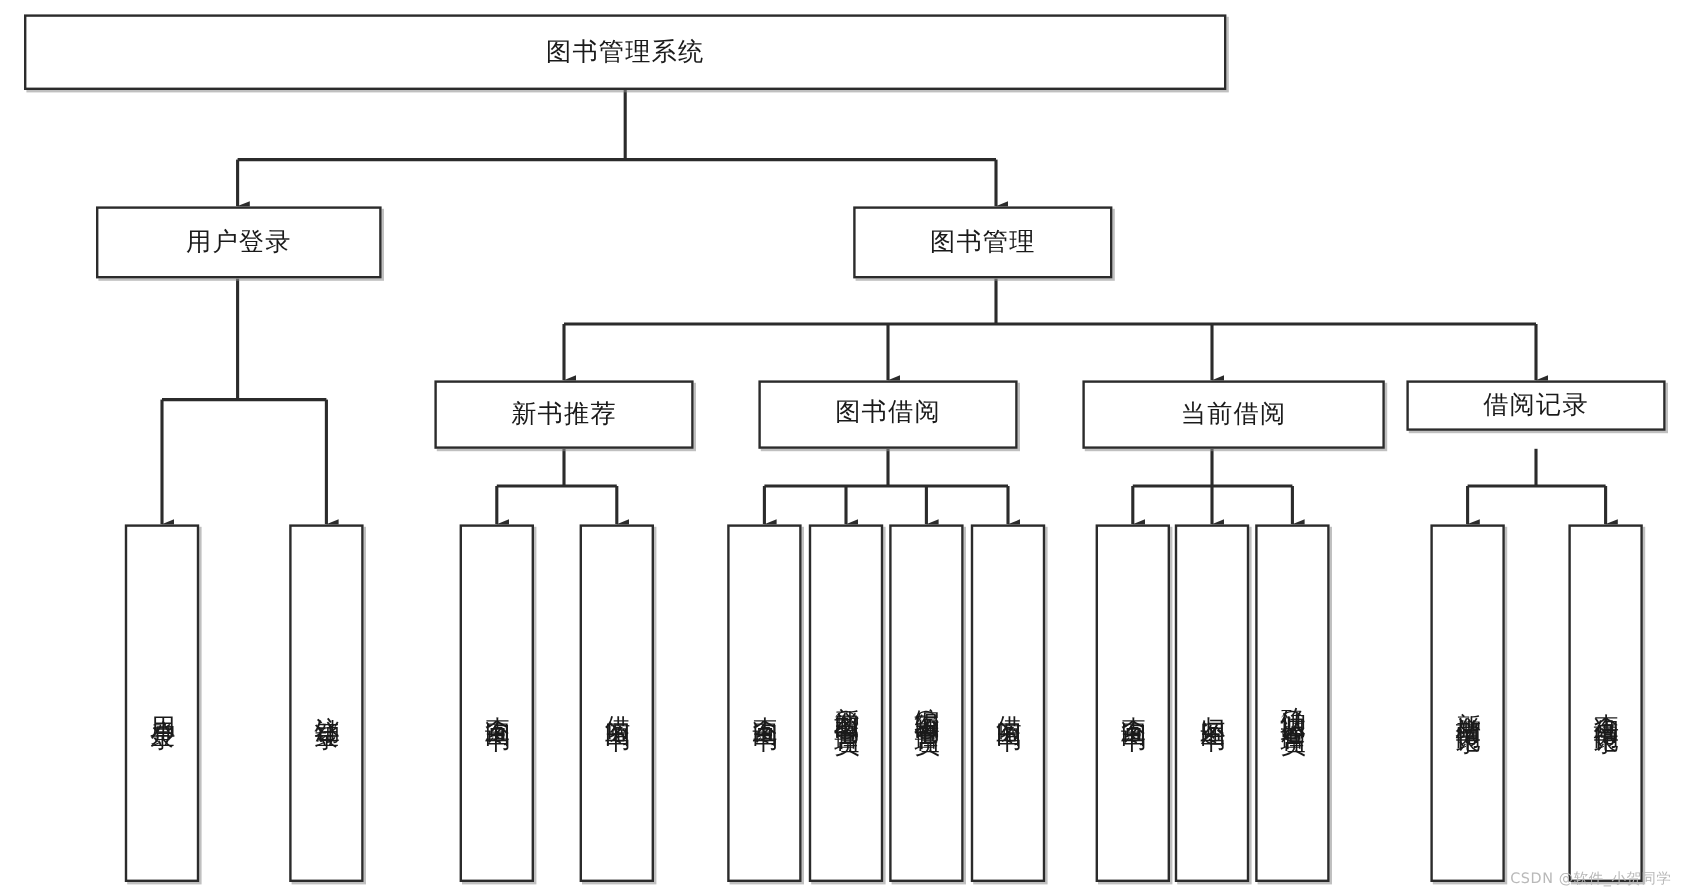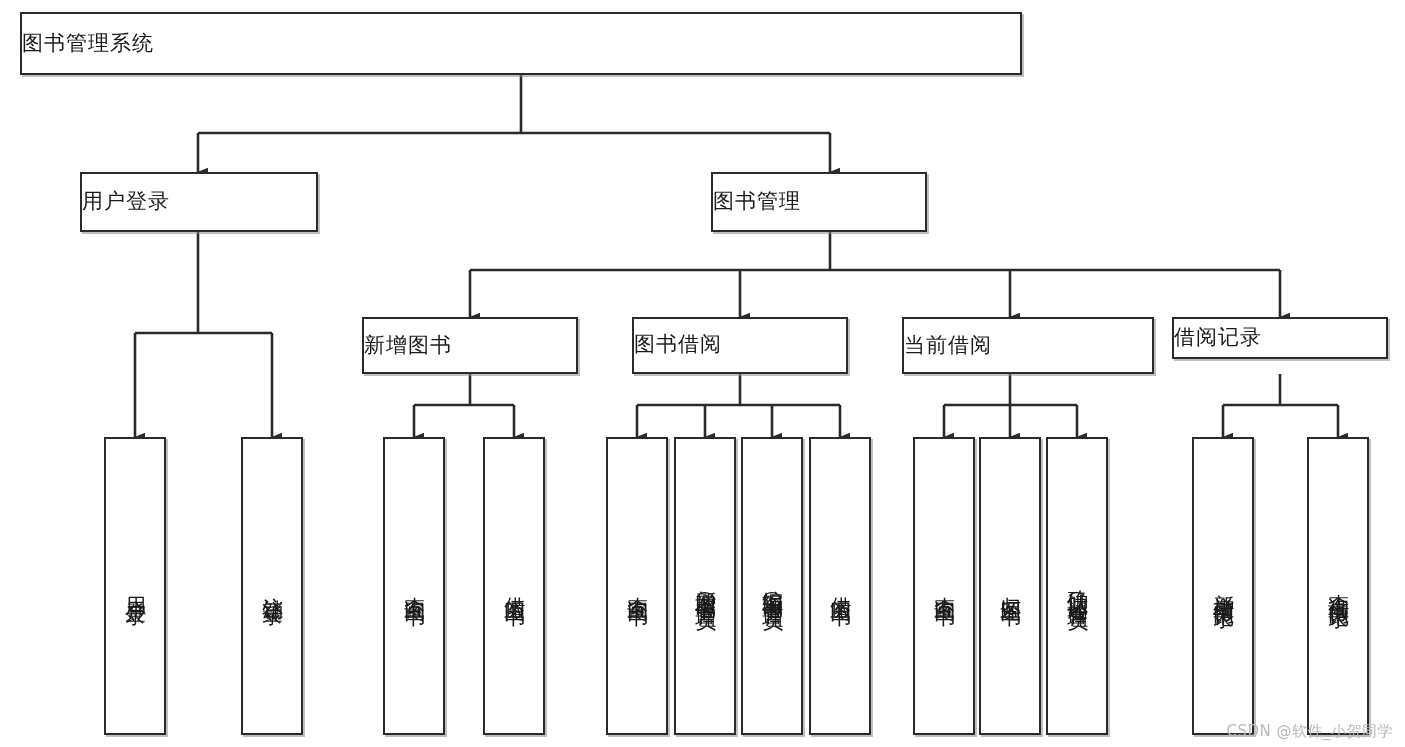--- a/index.html
+++ b/index.html
@@ -28,21 +28,21 @@
     pointer-events: none;
   }
   .node {
     position: absolute;
     box-sizing: border-box;
     background: #ffffff;
     border: 2.5px solid #2b2b2b;
     box-shadow: 2px 2px 0 0 rgba(140,140,140,0.55);
     display: flex;
     align-items: center;
-    justify-content: flex-start;
+    justify-content: center;
     color: #1a1a1a;
   }
   .node-h .label {
     font-size: 21px;
     line-height: 1.1;
     letter-spacing: 1px;
     white-space: nowrap;
   }
   .node-v {
     align-items: center;
@@ -55,21 +55,21 @@
     font-size: 21px;
     line-height: 1.30;
     letter-spacing: 3px;
     white-space: nowrap;
     text-align: center;
   }
   .watermark {
     position: absolute;
     right: 12px;
     bottom: 6px;
-    font-size: 15px;
+    font-size: 12px;
     color: #b9b9b9;
     letter-spacing: 0.5px;
     white-space: nowrap;
     user-select: none;
   }
 </style>
 </head>
 <body>
 
 <div id="canvas">
@@ -129,21 +129,21 @@
   </div>
 
   <div class="node node-h" style="left:80px; top:172px; width:238px; height:60px;">
     <span class="label">用户登录</span>
   </div>
   <div class="node node-h" style="left:711px; top:172px; width:216px; height:60px;">
     <span class="label">图书管理</span>
   </div>
 
   <div class="node node-h" style="left:362px; top:317px; width:216px; height:57px;">
-    <span class="label">新增图书</span>
+    <span class="label">新书推荐</span>
   </div>
   <div class="node node-h" style="left:632px; top:317px; width:216px; height:57px;font-family:Liberation Mono, monospace;">
     <span class="label">图书借阅</span>
   </div>
   <div class="node node-h" style="left:902px; top:317px; width:252px; height:57px;">
     <span class="label">当前借阅</span>
   </div>
   <div class="node node-h" style="left:1172px; top:317px; width:216px; height:42px;">
     <span class="label">借阅记录</span>
   </div>

